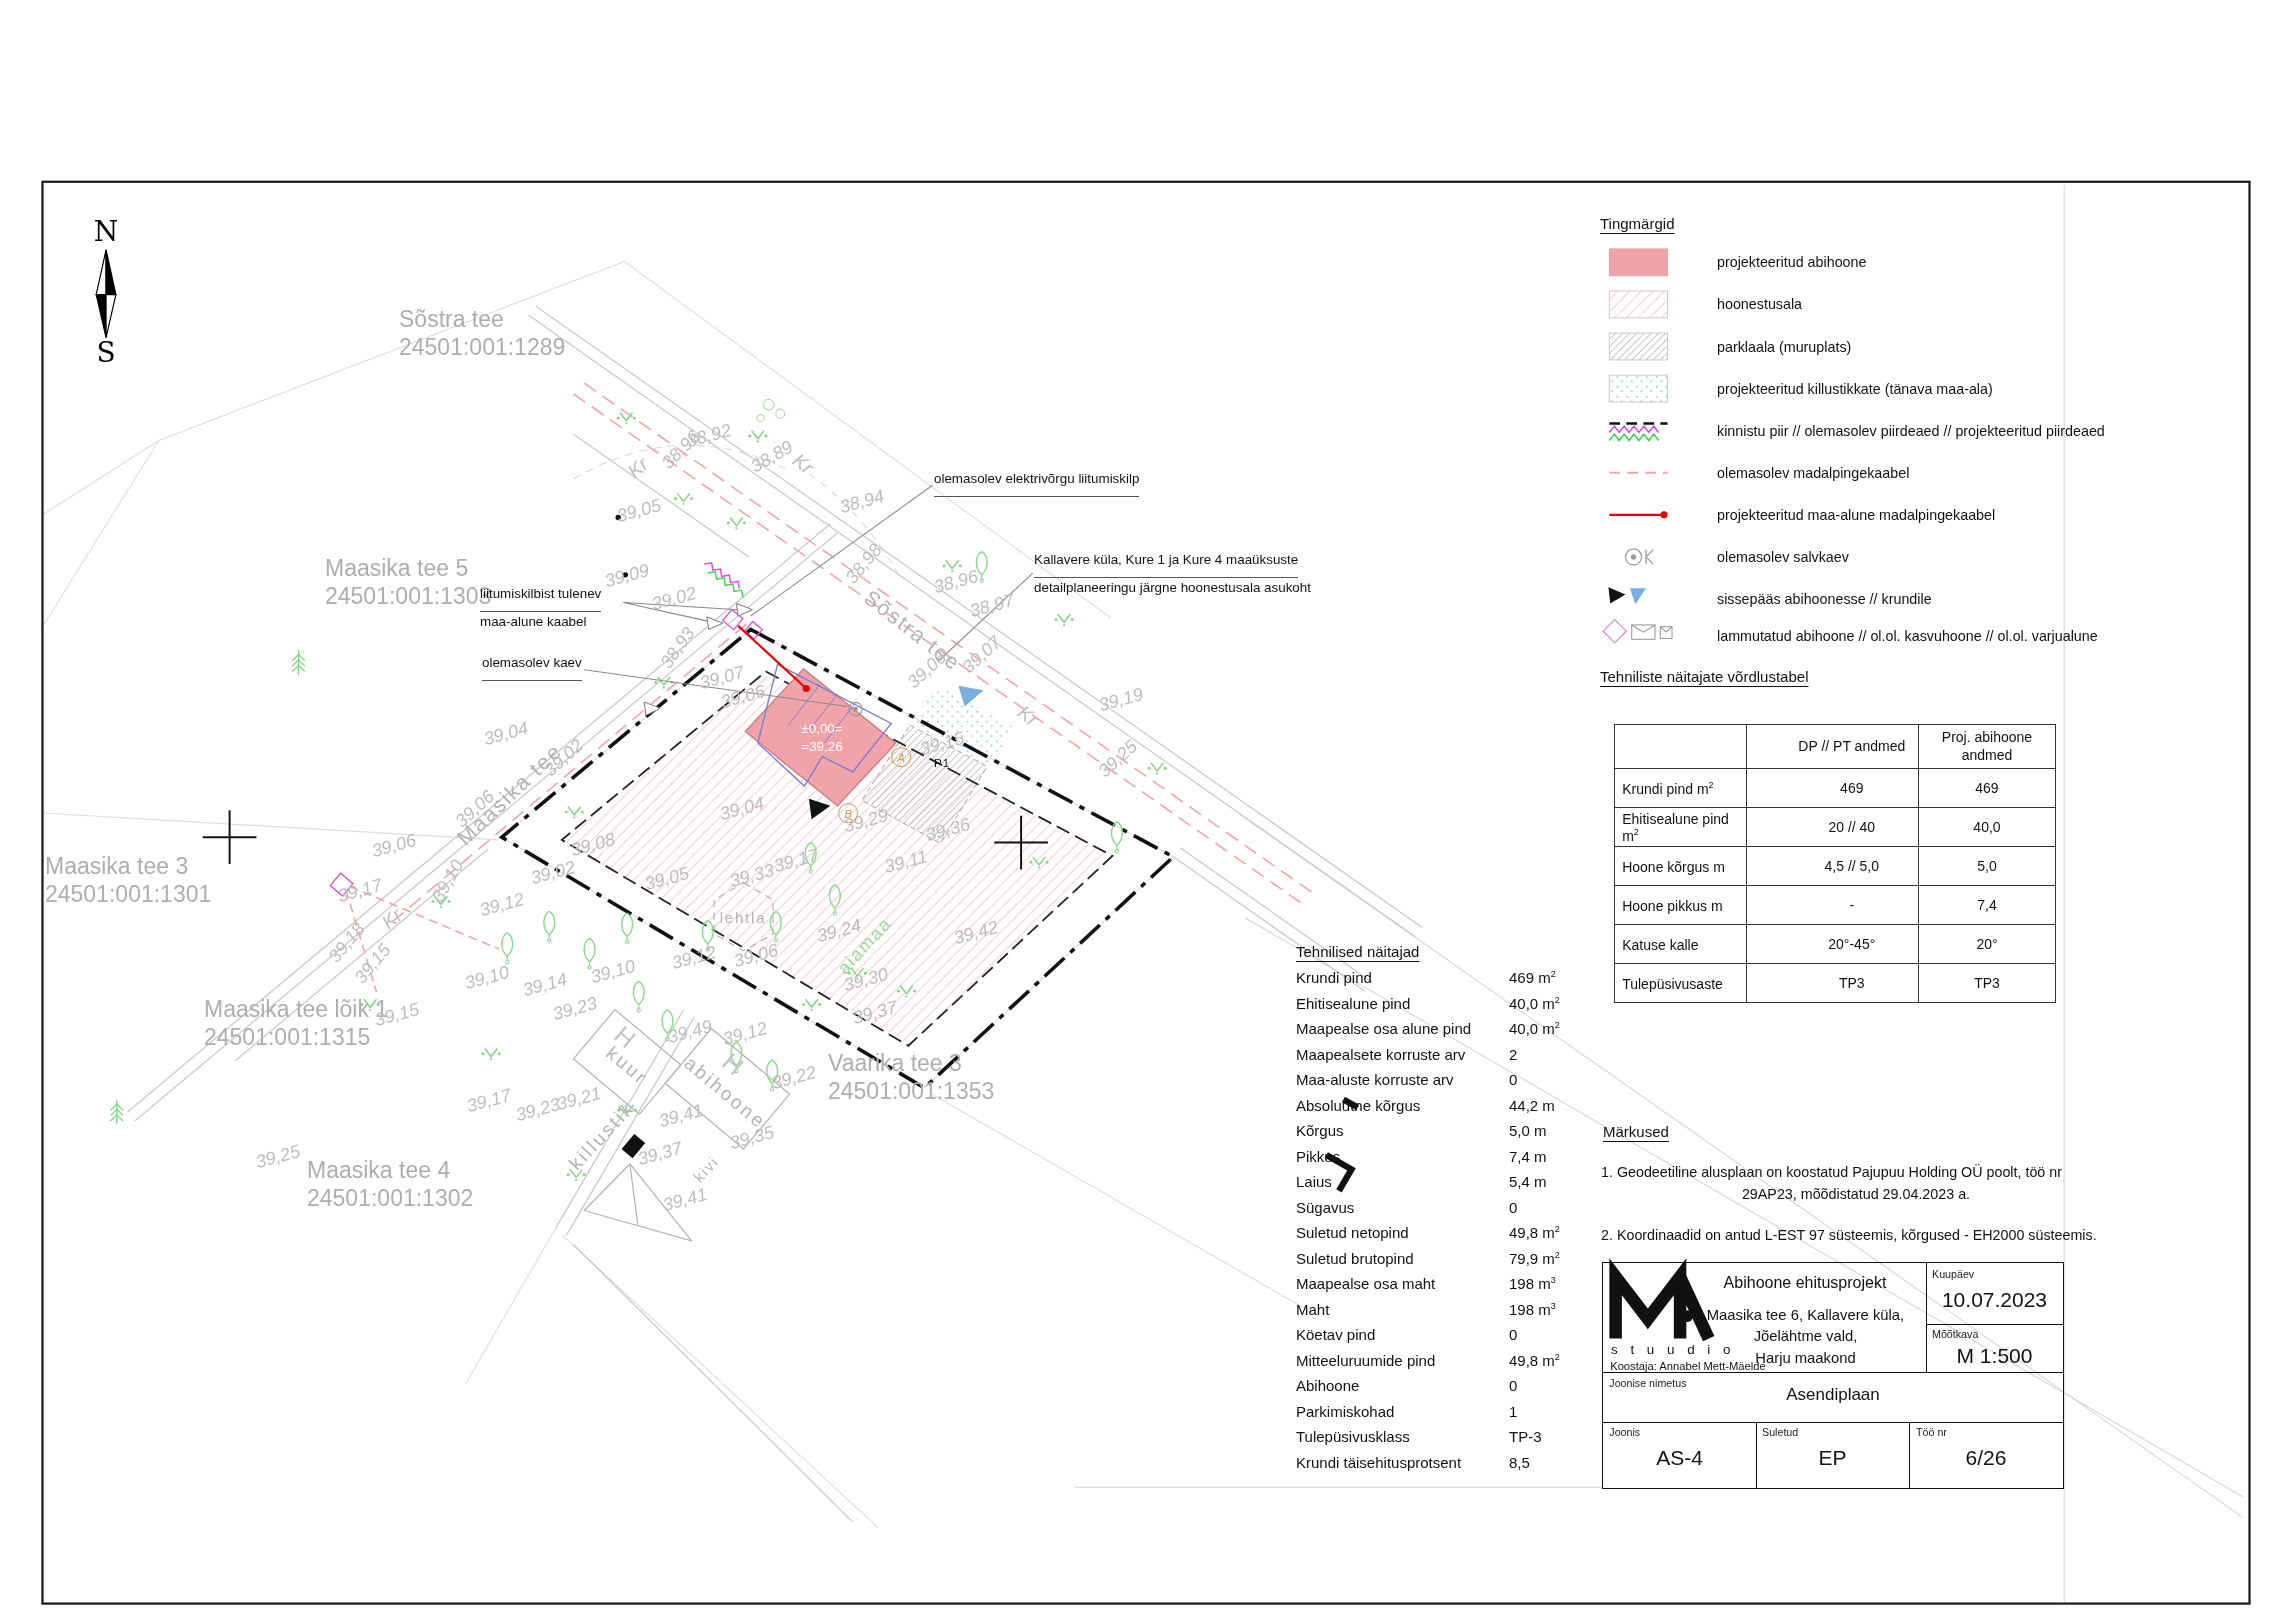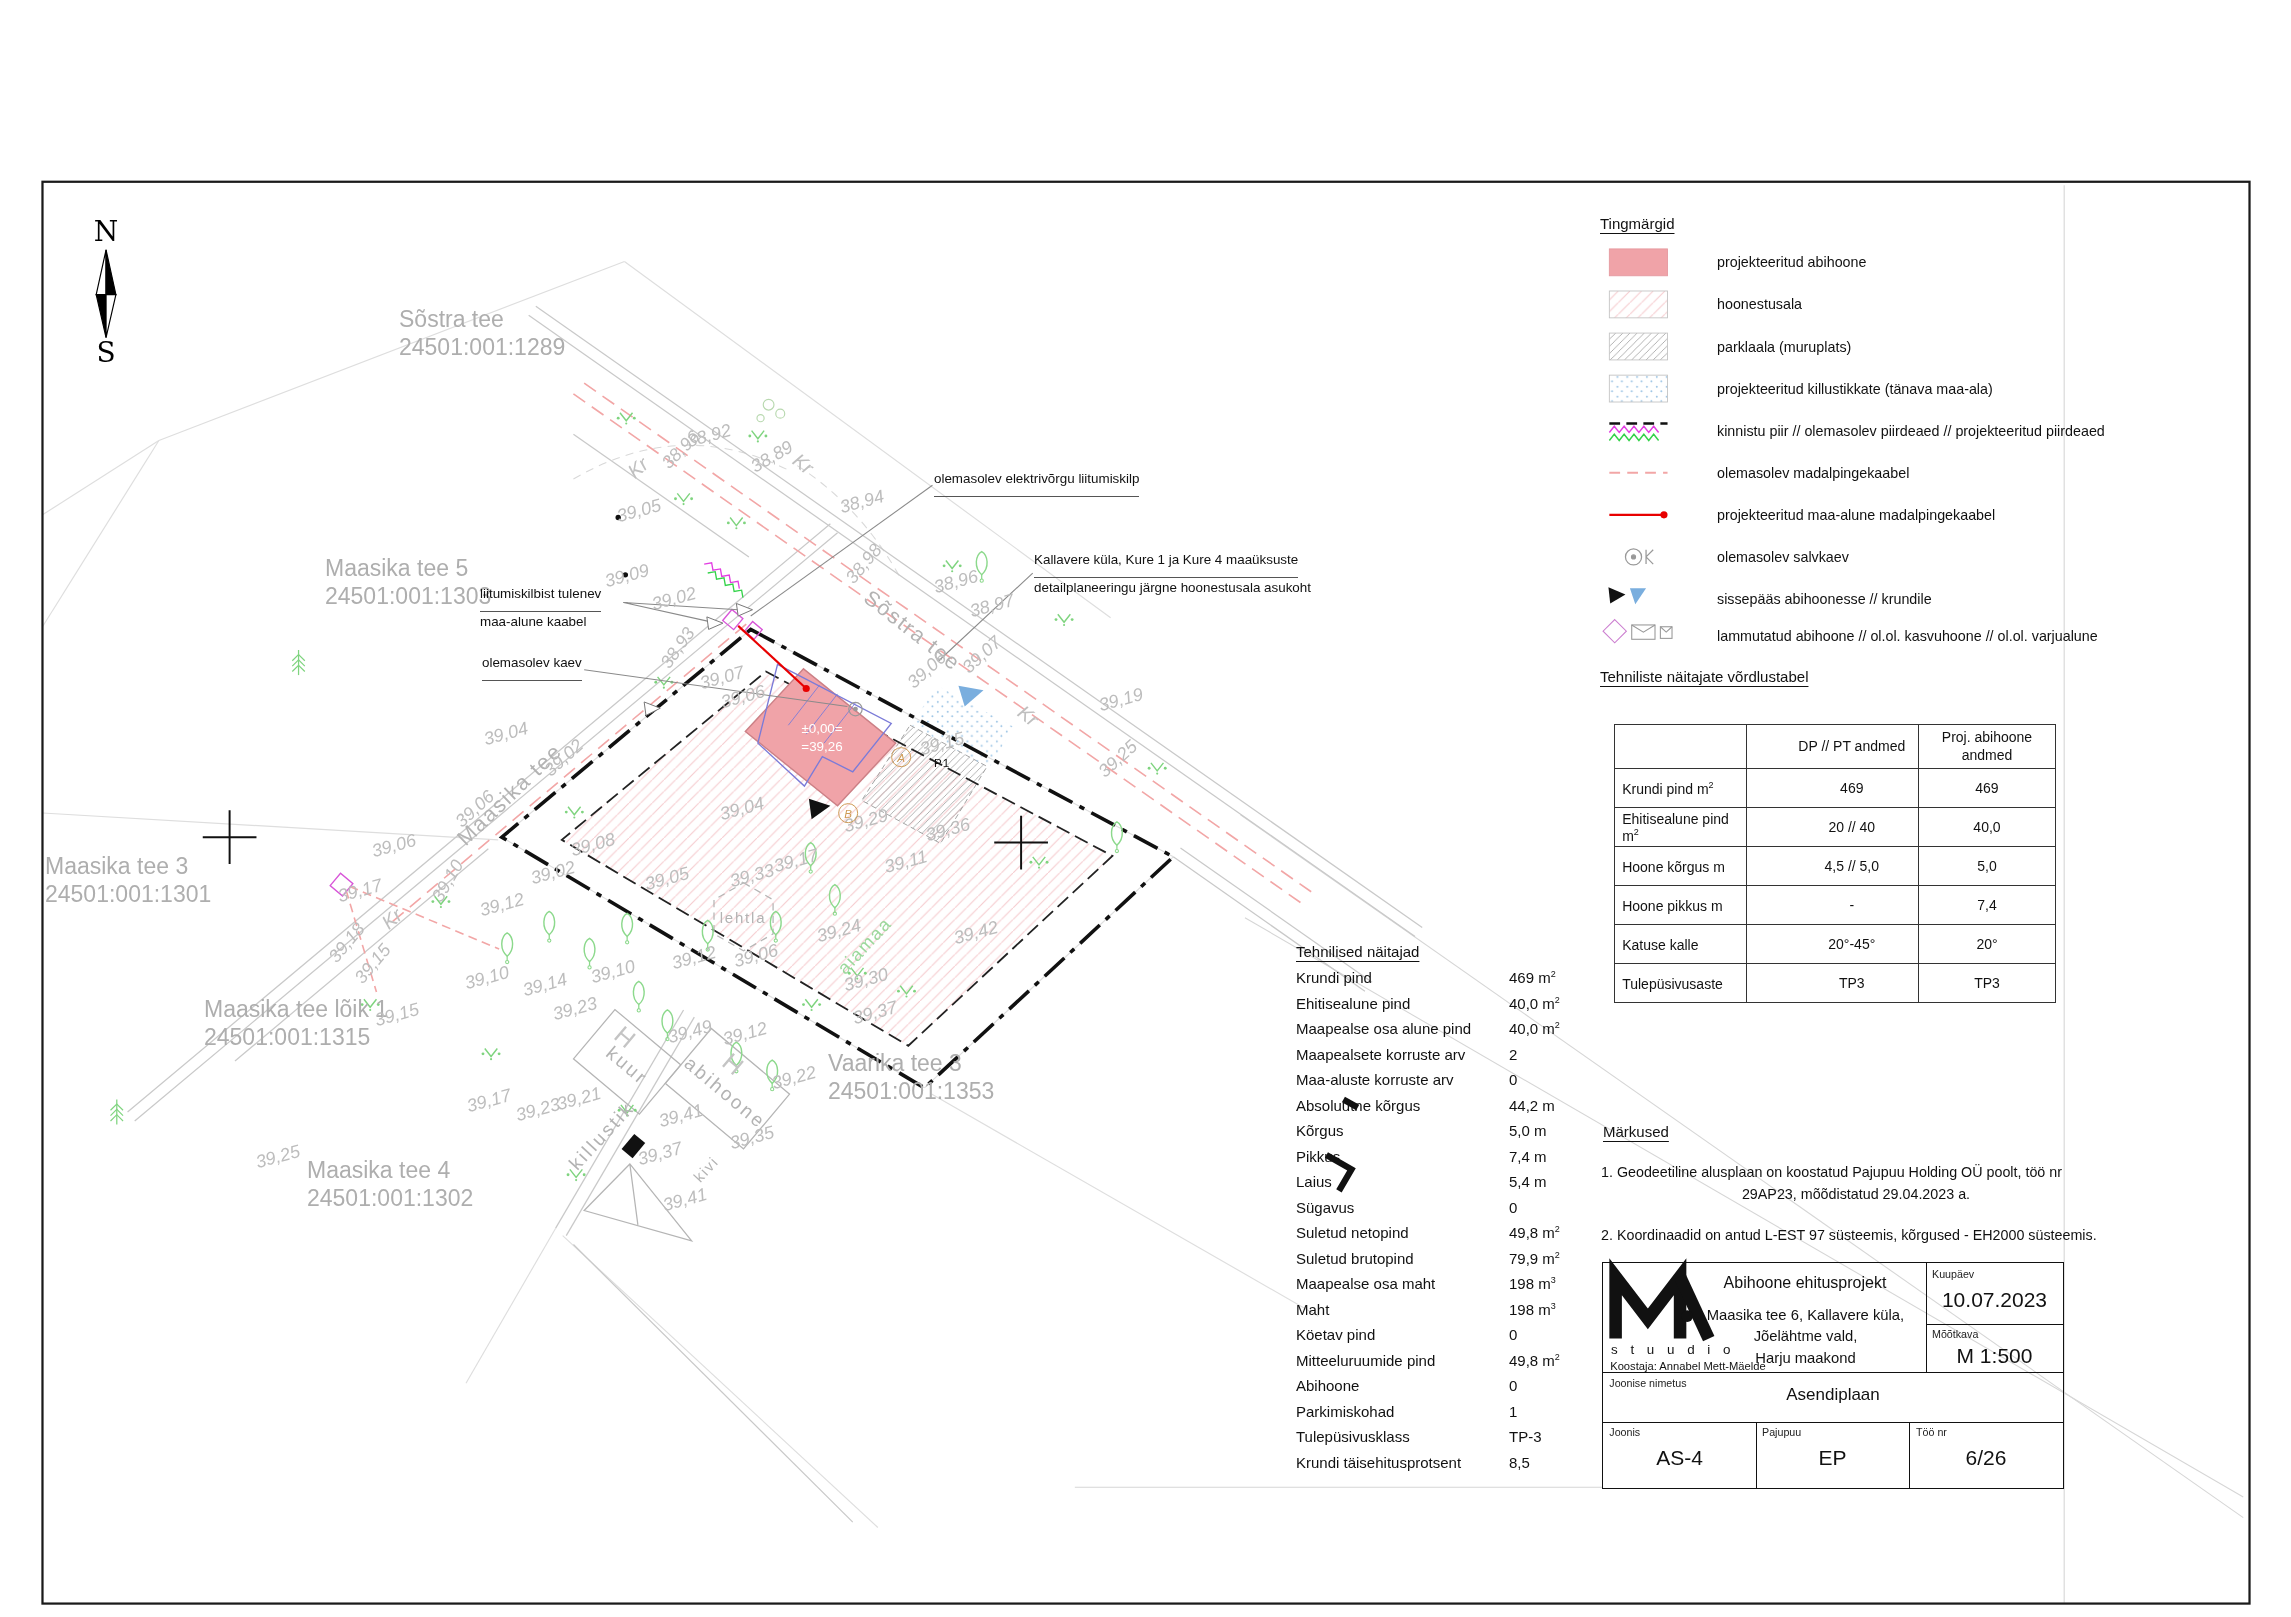--- a/index.html
+++ b/index.html
@@ -619,20 +619,20 @@
   <div class="abs tb-lbl" style="left:329px;top:4.5px;">Kuupäev</div>
   <div class="abs tb-val" style="left:323px;top:25px;width:137px;">10.07.2023</div>
   <div class="abs tb-lbl" style="left:329px;top:65px;">Mõõtkava</div>
   <div class="abs tb-val" style="left:323px;top:81px;width:137px;">M 1:500</div>
 
   <div class="abs tb-lbl" style="left:6.3px;top:114px;">Joonise nimetus</div>
   <div class="abs tb-val" style="left:0;top:122px;width:460px;font-size:17px;">Asendiplaan</div>
 
   <div class="abs tb-lbl" style="left:6.3px;top:163px;">Joonis</div>
   <div class="abs tb-val" style="left:0;top:183px;width:153px;">AS-4</div>
-  <div class="abs tb-lbl" style="left:159px;top:163px;">Pajupuu</div>
+  <div class="abs tb-lbl" style="left:159px;top:163px;">Suletud</div>
   <div class="abs tb-val" style="left:153px;top:183px;width:153px;">EP</div>
   <div class="abs tb-lbl" style="left:313px;top:163px;">Töö nr</div>
   <div class="abs tb-val" style="left:306px;top:183px;width:154px;">6/26</div>
 </div>
 
 </div>
 
 
 </body></html>

